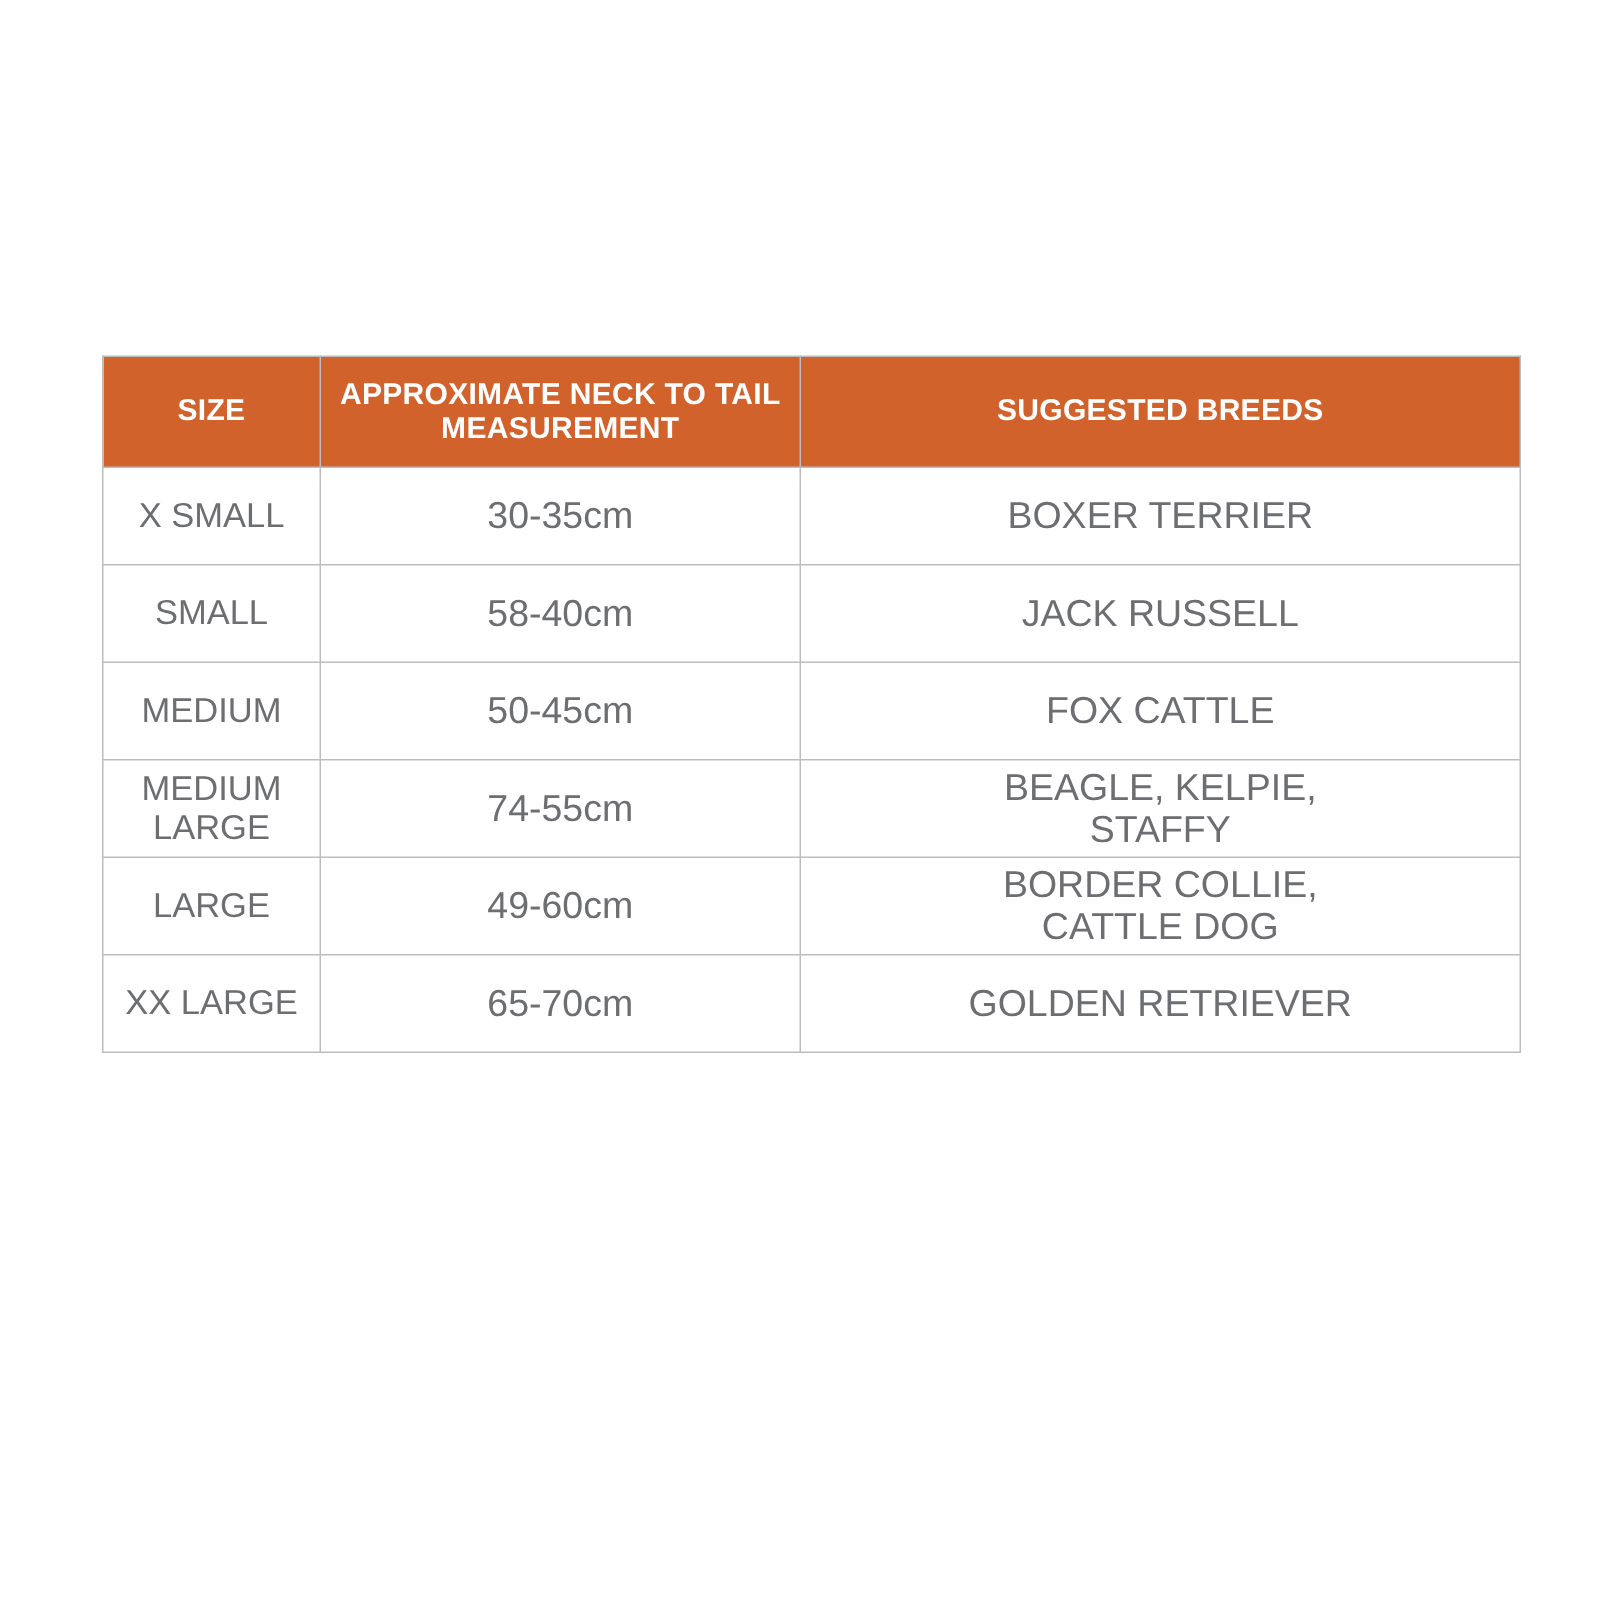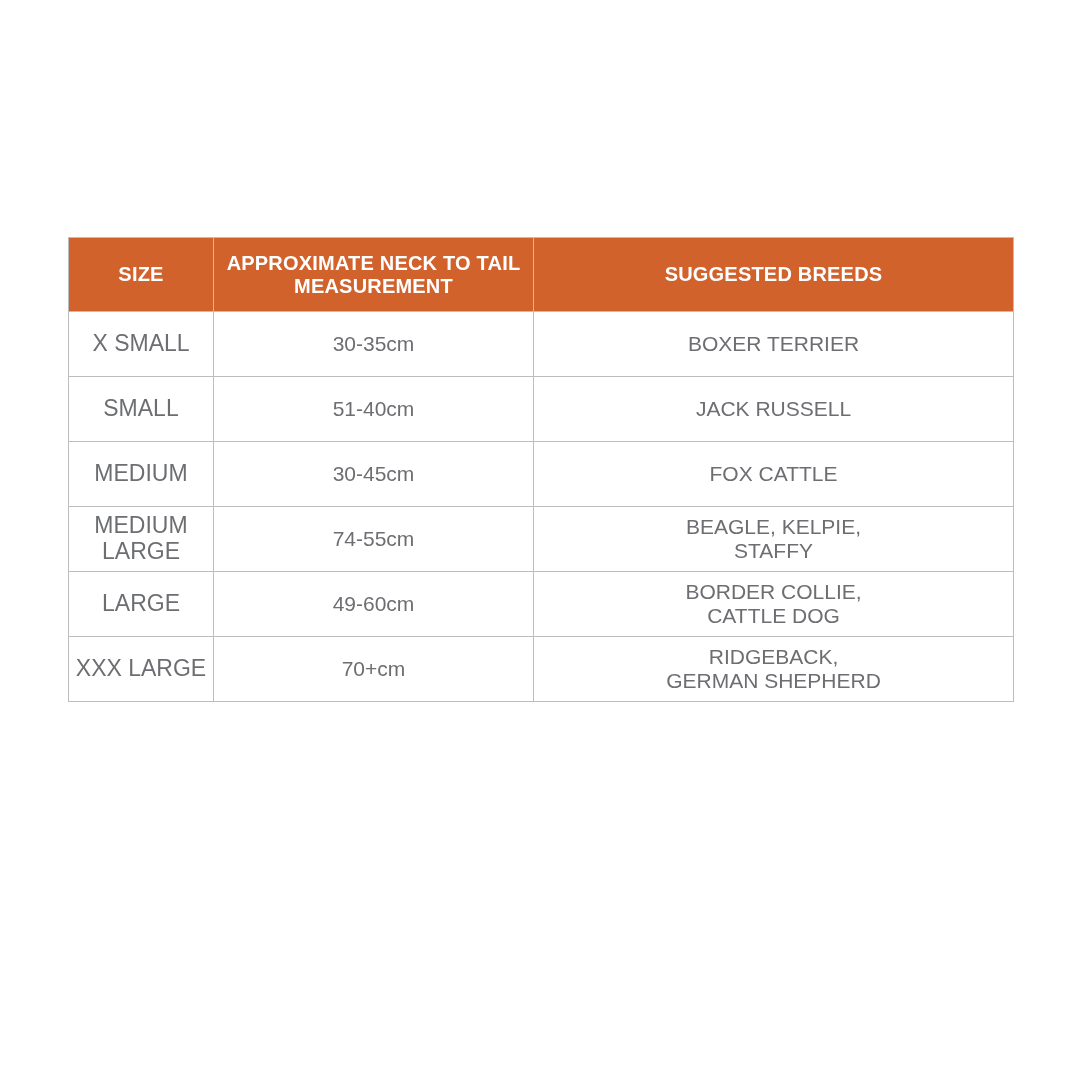--- a/index.html
+++ b/index.html
@@ -44,21 +44,21 @@
   }
   table.size-chart th {
     background: var(--header-bg, #d2622c);
     color: var(--header-text, #ffffff);
     font-size: 20px;
     font-weight: bold;
     letter-spacing: 0.2px;
   }
   table.size-chart td {
     color: var(--body-text, #6d6e71);
-    font-size: 21px;
+    font-size: 25px;
     font-weight: normal;
   }
   table.size-chart td.size-cell {
     font-size: 23px;
   }
 </style>
 </head>
 <body>
 
 <div class="canvas">
@@ -77,42 +77,41 @@
       </tr>
     </thead>
     <tbody>
       <tr>
         <td class="size-cell">X SMALL</td>
         <td>30-35cm</td>
         <td>BOXER TERRIER</td>
       </tr>
       <tr>
         <td class="size-cell">SMALL</td>
-        <td>51-40cm</td>
+        <td>58-40cm</td>
         <td>JACK RUSSELL</td>
       </tr>
       <tr>
         <td class="size-cell">MEDIUM</td>
-        <td>30-45cm</td>
+        <td>50-45cm</td>
         <td>FOX CATTLE</td>
       </tr>
       <tr>
         <td class="size-cell">MEDIUM
 LARGE</td>
         <td>74-55cm</td>
         <td>BEAGLE, KELPIE,
 STAFFY</td>
       </tr>
       <tr>
         <td class="size-cell">LARGE</td>
         <td>49-60cm</td>
         <td>BORDER COLLIE,
 CATTLE DOG</td>
       </tr>
       <tr>
-        <td class="size-cell">XXX LARGE</td>
-        <td>70+cm</td>
-        <td>RIDGEBACK,
-GERMAN SHEPHERD</td>
+        <td class="size-cell">XX LARGE</td>
+        <td>65-70cm</td>
+        <td>GOLDEN RETRIEVER</td>
       </tr>
     </tbody>
   </table>
 </div>
 
 </body></html>

